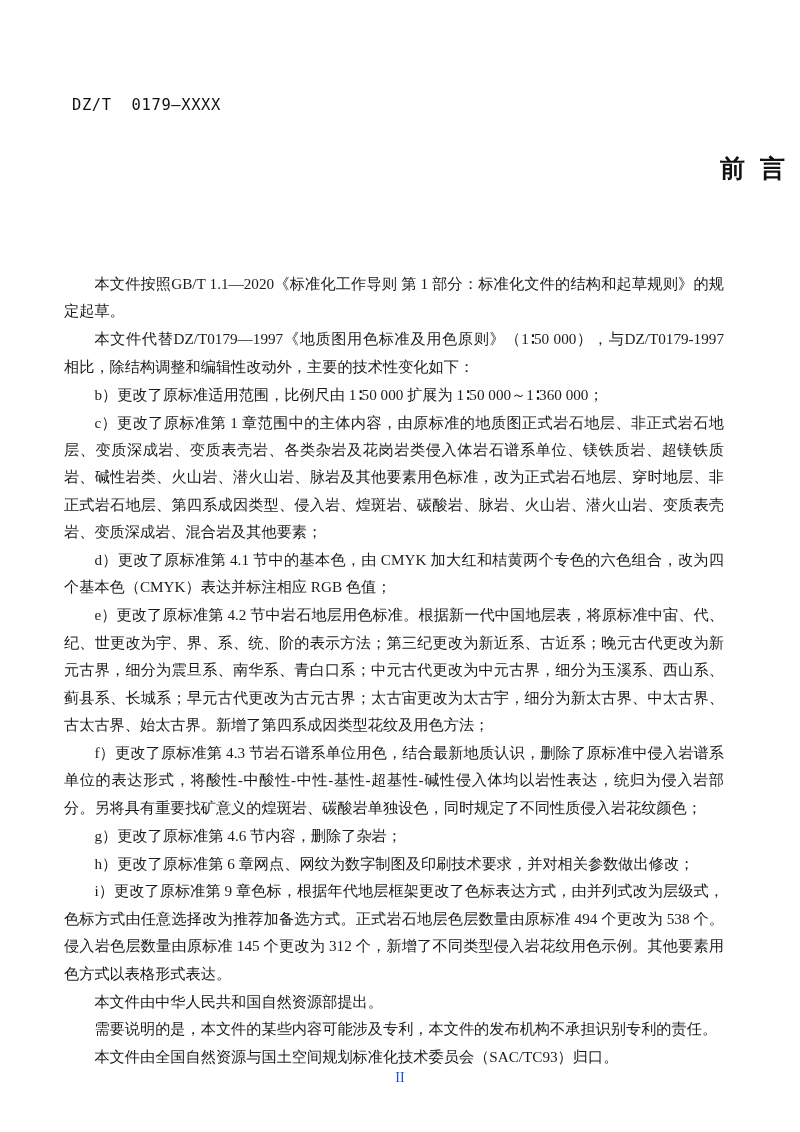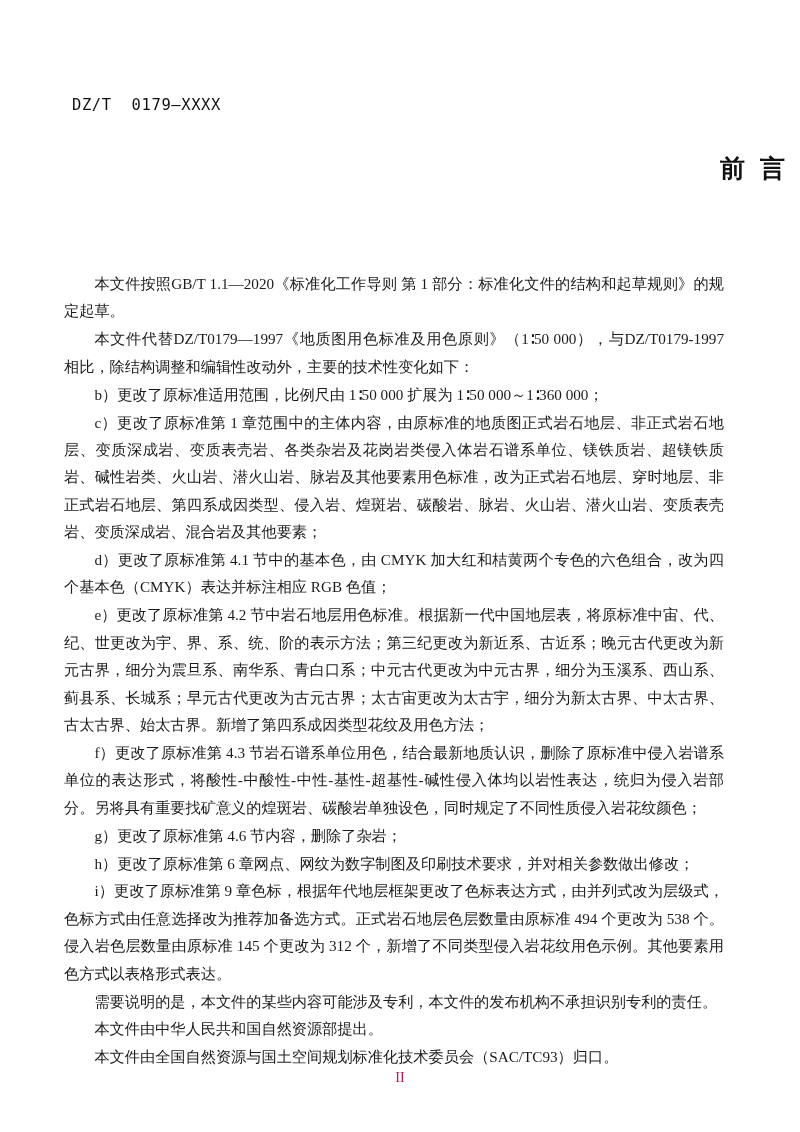--- a/index.html
+++ b/index.html
@@ -81,21 +81,21 @@
   .page-footer {
     position: absolute;
     bottom: 46px;
     left: 0;
     right: 0;
     text-align: center;
   }
   .page-number {
     font-family: "Liberation Serif", "DejaVu Serif", serif;
     font-size: 14px;
-    color: #be185d;
+    color: #1d4ed8;
   }
 </style>
 </head>
 <body>
 
 <div class="page">
 
   <div class="page-header">
     <span class="std-number">DZ/T  0179—XXXX</span>
   </div>
@@ -106,22 +106,22 @@
     <p class="para indent">本文件按照GB/T 1.1—2020《标准化工作导则 第 1 部分：标准化文件的结构和起草规则》的规定起草。</p>
     <p class="para indent">本文件代替DZ/T0179—1997《地质图用色标准及用色原则》（1∶50 000），与DZ/T0179-1997 相比，除结构调整和编辑性改动外，主要的技术性变化如下：</p>
     <p class="para list-item">b）更改了原标准适用范围，比例尺由 1∶50 000 扩展为 1∶50 000～1∶360 000；</p>
     <p class="para list-item">c）更改了原标准第 1 章范围中的主体内容，由原标准的地质图正式岩石地层、非正式岩石地层、变质深成岩、变质表壳岩、各类杂岩及花岗岩类侵入体岩石谱系单位、镁铁质岩、超镁铁质岩、碱性岩类、火山岩、潜火山岩、脉岩及其他要素用色标准，改为正式岩石地层、穿时地层、非正式岩石地层、第四系成因类型、侵入岩、煌斑岩、碳酸岩、脉岩、火山岩、潜火山岩、变质表壳岩、变质深成岩、混合岩及其他要素；</p>
     <p class="para list-item">d）更改了原标准第 4.1 节中的基本色，由 CMYK 加大红和桔黄两个专色的六色组合，改为四个基本色（CMYK）表达并标注相应 RGB 色值；</p>
     <p class="para list-item">e）更改了原标准第 4.2 节中岩石地层用色标准。根据新一代中国地层表，将原标准中宙、代、纪、世更改为宇、界、系、统、阶的表示方法；第三纪更改为新近系、古近系；晚元古代更改为新元古界，细分为震旦系、南华系、青白口系；中元古代更改为中元古界，细分为玉溪系、西山系、蓟县系、长城系；早元古代更改为古元古界；太古宙更改为太古宇，细分为新太古界、中太古界、古太古界、始太古界。新增了第四系成因类型花纹及用色方法；</p>
     <p class="para list-item">f）更改了原标准第 4.3 节岩石谱系单位用色，结合最新地质认识，删除了原标准中侵入岩谱系单位的表达形式，将酸性-中酸性-中性-基性-超基性-碱性侵入体均以岩性表达，统归为侵入岩部分。另将具有重要找矿意义的煌斑岩、碳酸岩单独设色，同时规定了不同性质侵入岩花纹颜色；</p>
     <p class="para list-item">g）更改了原标准第 4.6 节内容，删除了杂岩；</p>
     <p class="para list-item">h）更改了原标准第 6 章网点、网纹为数字制图及印刷技术要求，并对相关参数做出修改；</p>
     <p class="para list-item">i）更改了原标准第 9 章色标，根据年代地层框架更改了色标表达方式，由并列式改为层级式，色标方式由任意选择改为推荐加备选方式。正式岩石地层色层数量由原标准 494 个更改为 538 个。侵入岩色层数量由原标准 145 个更改为 312 个，新增了不同类型侵入岩花纹用色示例。其他要素用色方式以表格形式表达。</p>
+    <p class="para indent">本文件由中华人民共和国自然资源部提出。</p>
     <p class="para indent">需要说明的是，本文件的某些内容可能涉及专利，本文件的发布机构不承担识别专利的责任。</p>
-    <p class="para indent">本文件由中华人民共和国自然资源部提出。</p>
     <p class="para indent">本文件由全国自然资源与国土空间规划标准化技术委员会（SAC/TC93）归口。</p>
   </div>
 
   <div class="page-footer">
     <span class="page-number">II</span>
   </div>
 
 </div>
 
 </body></html>

